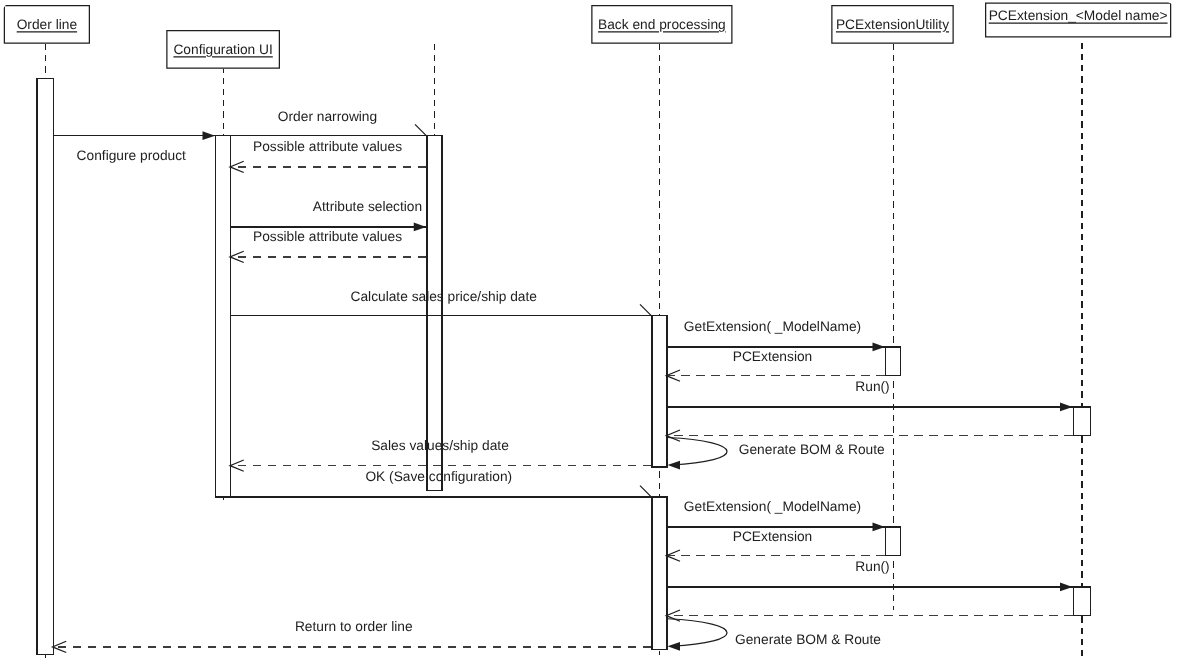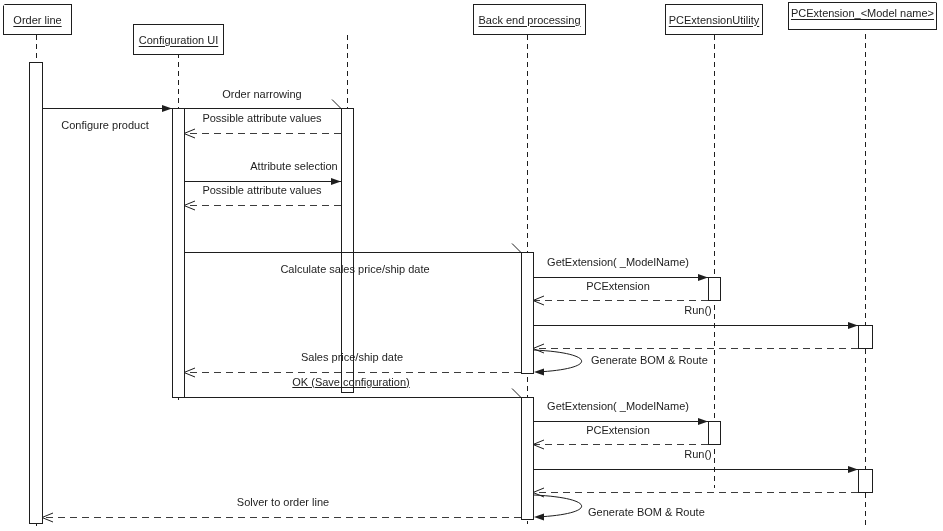--- a/index.html
+++ b/index.html
@@ -111,26 +111,26 @@
       <div class="lifeline-box top" style="left: 788px; top: 2px; width: 149px; height: 28px;">
         <span>PCExtension_&lt;Model name&gt;</span>
       </div>
     </div>
   <div class="layer">
       <div class="msg-label centered" style="left: 105px; top: 72px; margin-top: 47px;">Configure product</div>
       <div class="msg-label centered" style="left: 262px; top: 88px;">Order narrowing</div>
       <div class="msg-label centered" style="left: 262px; top: 112px;">Possible attribute values</div>
       <div class="msg-label centered" style="left: 262px; top: 160px; margin-left: 32px;">Attribute selection</div>
       <div class="msg-label centered" style="left: 262px; top: 184px;">Possible attribute values</div>
-      <div class="msg-label centered" style="left: 355px; top: 232px; margin-top: 31px;">Calculate sales price/ship date</div>
+      <div class="msg-label centered" style="left: 355px; top: 232px;">Calculate sales price/ship date</div>
       <div class="msg-label centered" style="left: 618px; top: 256px;">GetExtension( _ModelName)</div>
       <div class="msg-label centered" style="left: 618px; top: 280px;">PCExtension</div>
       <div class="msg-label centered" style="left: 698px; top: 304px;">Run()</div>
       <div class="msg-label" style="left: 591px; top: 354px;">Generate BOM &amp; Route</div>
-      <div class="msg-label centered" style="left: 352px; top: 351px;">Sales price/ship date</div>
-      <div class="msg-label centered" style="left: 351px; top: 376px; text-decoration: underline;">OK (Save configuration)</div>
+      <div class="msg-label centered" style="left: 352px; top: 351px;">Sales values/ship date</div>
+      <div class="msg-label centered" style="left: 351px; top: 376px;">OK (Save configuration)</div>
       <div class="msg-label centered" style="left: 618px; top: 400px;">GetExtension( _ModelName)</div>
       <div class="msg-label centered" style="left: 618px; top: 424px;">PCExtension</div>
       <div class="msg-label centered" style="left: 698px; top: 448px;">Run()</div>
       <div class="msg-label" style="left: 588px; top: 506px;">Generate BOM &amp; Route</div>
-      <div class="msg-label centered" style="left: 283px; top: 496px;">Solver to order line</div>
+      <div class="msg-label centered" style="left: 283px; top: 496px;">Return to order line</div>
     </div>
 </div>
 
 </body></html>

